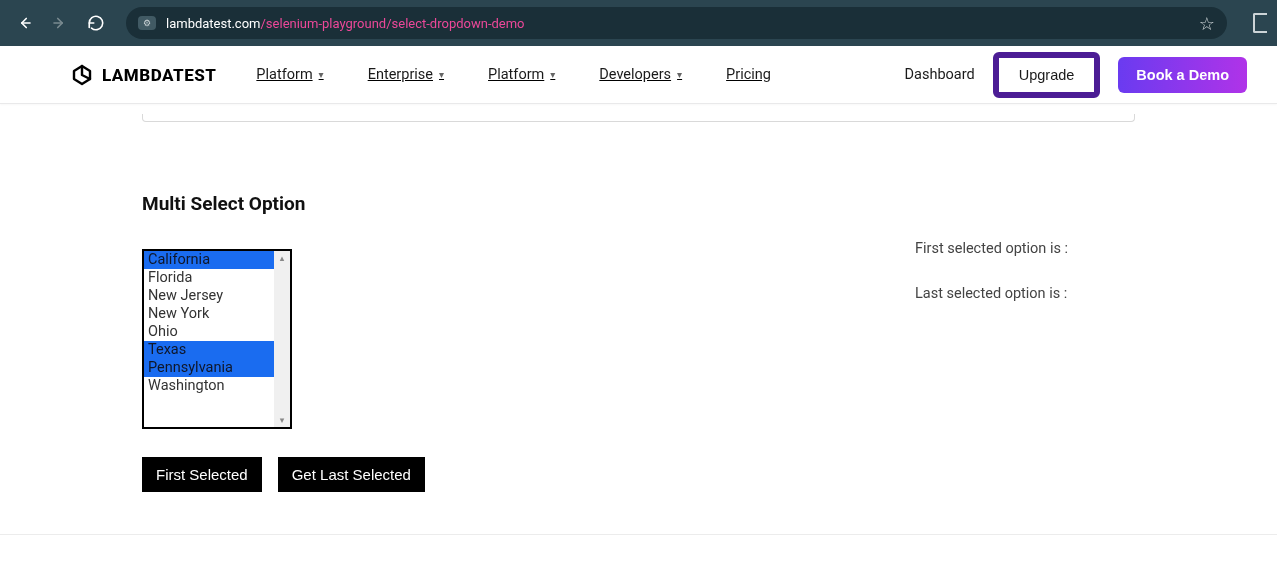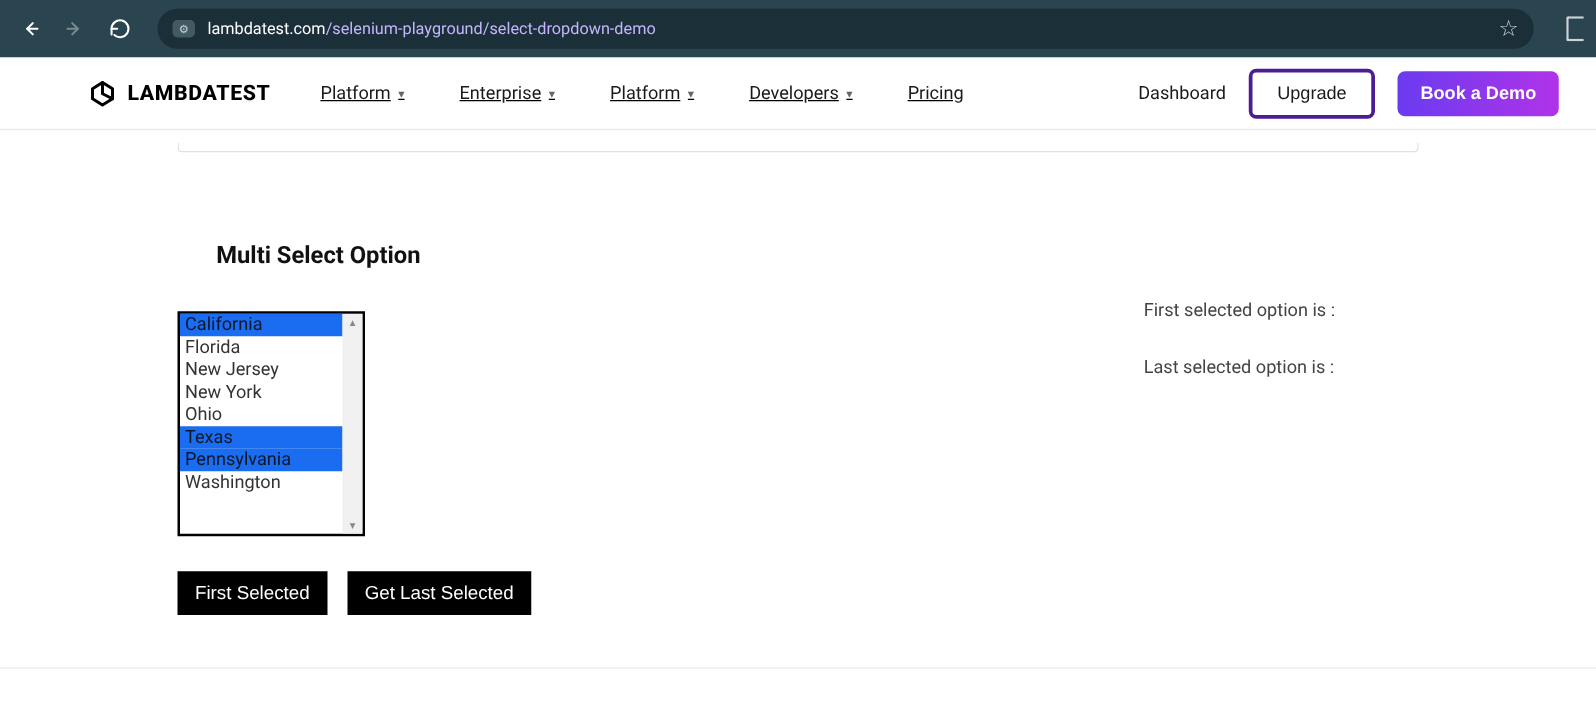--- a/index.html
+++ b/index.html
@@ -68,21 +68,21 @@
       display: flex;
       align-items: center;
       justify-content: center;
       font-size: 9px;
       color:#cdd4d7;
     }
     .url-domain {
       color: #ffffff;
     }
     .url-path {
-      color: #c4b5fd;
+      color: #ec4899;
     }
     .star-icon {
       color: #cdd4d7;
       font-size: 18px;
       margin-left: auto;
     }
     .right-edge {
       width: 14px;
       height: 20px;
       border: 2px solid #cdd4d7;
@@ -136,21 +136,21 @@
       display: flex;
       align-items: center;
       gap: 18px;
     }
     .link-plain {
       color: #1a1a1a;
       font-size: 14.5px;
       cursor: pointer;
     }
     .btn-outline {
-      border: 3px solid #4c1d95;
+      border: 6px solid #4c1d95;
       border-radius: 6px;
       padding: 9px 20px;
       font-size: 14.5px;
       color: #1a1a1a;
       background: #ffffff;
       cursor: pointer;
     }
     .btn-primary {
       background: linear-gradient(90deg, #6a3bf0 0%, #b033e8 100%);
       color: #ffffff;
@@ -177,21 +177,20 @@
     }
     .section-left {
       display: flex;
       flex-direction: column;
     }
     .section-heading {
       font-size: 19px;
       font-weight: 700;
       color: #111;
       margin-bottom: 34px;
-      margin-left: 31px;
     }
     .multi-select {
       width: 150px;
       height: 180px;
       border: 2px solid #000;
       background: #fff;
       overflow: hidden;
       position: relative;
       font-size: 14.5px;
       color: #333;

